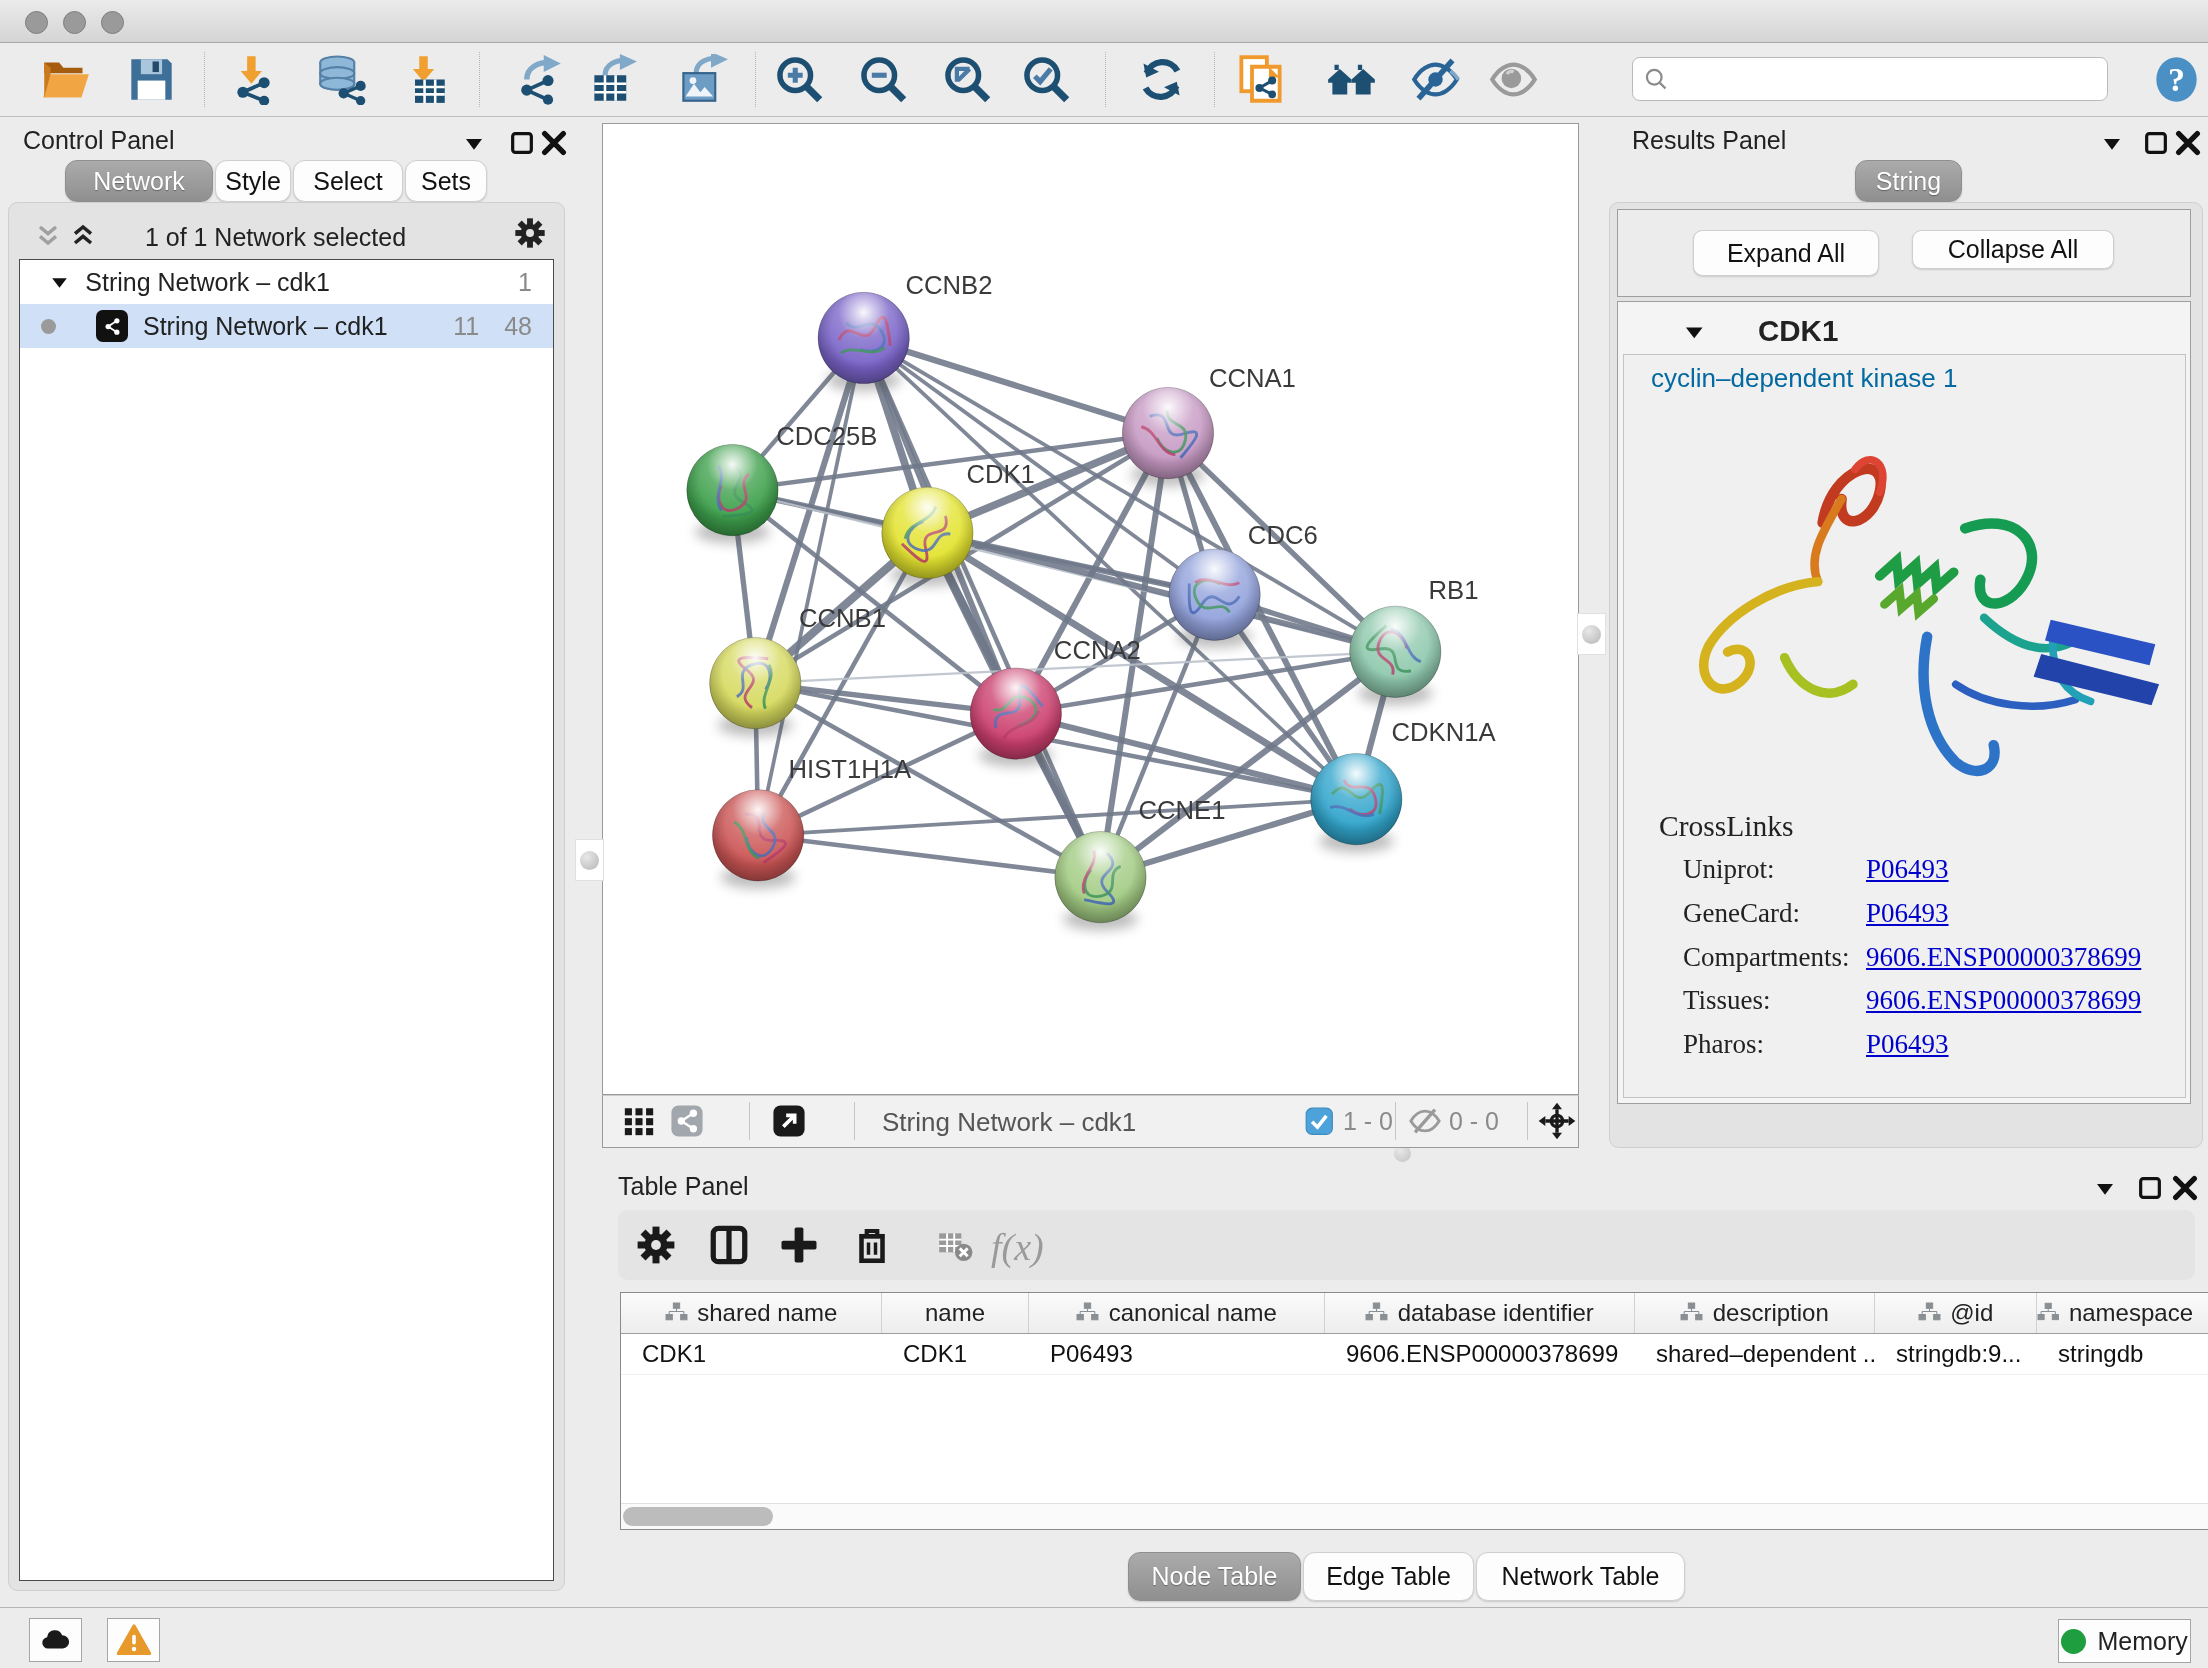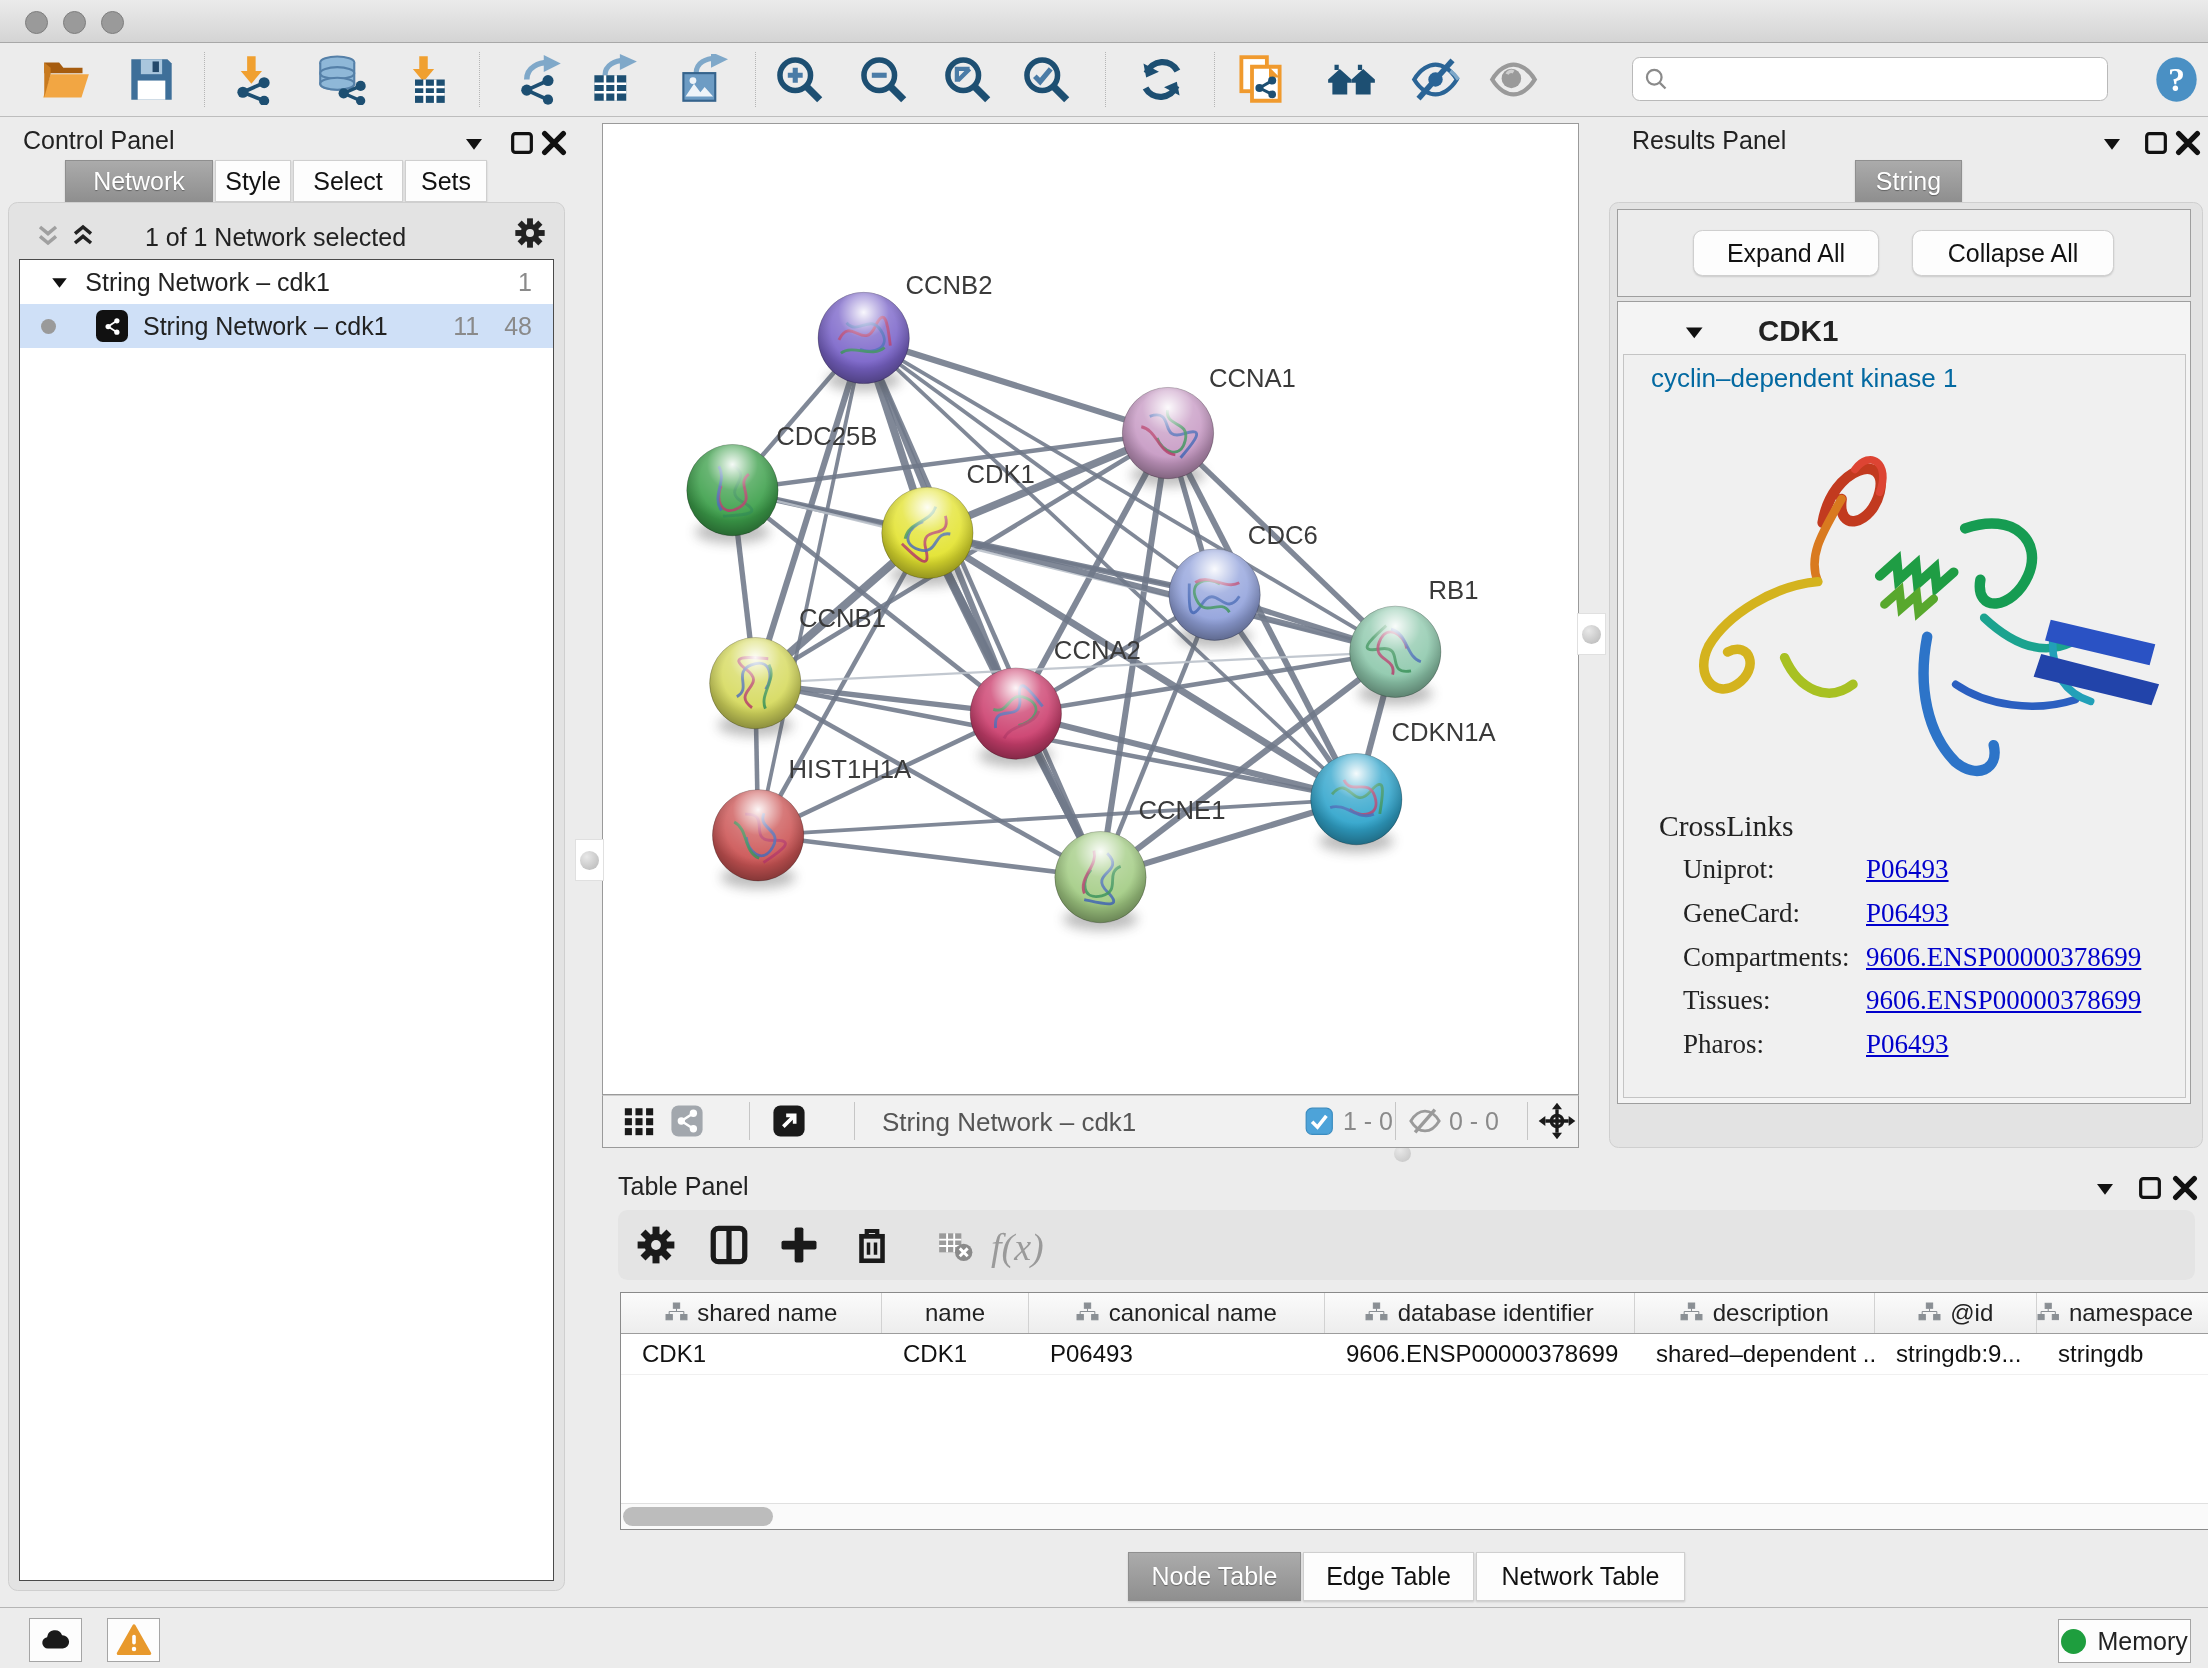--- a/index.html
+++ b/index.html
@@ -21,21 +21,21 @@
   .tbsep{position:absolute;top:52px;width:0;height:55px;border-left:1.9px dotted #b5b5b5}
   .searchbox{position:absolute;left:1632px;top:57px;width:476px;height:44px;background:#fff;
     border:1px solid #b9b9b9;border-radius:7.6px;display:flex;align-items:center;padding:0 9.5px;box-sizing:border-box}
   .searchbox input{border:none;outline:none;font-size:23px;flex:1;min-width:0;
     font-family:"Liberation Sans",sans-serif;background:transparent}
   
   .panel-title{font-size:25px;color:#222}
   .ph-ico{position:absolute;width:32px;height:32px}
   .ph-ico svg{width:100%;height:100%}
   .tab{height:42px;display:flex;align-items:center;justify-content:center;
-    font-size:25px;border-radius:0;background:#fdfdfd;border:1px solid #cfcfcf;
+    font-size:25px;border-radius:12px;background:#fdfdfd;border:1px solid #cfcfcf;
     box-shadow:0 1px 1.9px rgba(0,0,0,.15);color:#111;box-sizing:border-box}
   .tab.active{background:linear-gradient(#ababab,#8f8f8f);color:#fff;
     text-shadow:0 1px 1px rgba(0,0,0,.35);border-color:#8f8f8f}
   .graybox{background:#e3e3e3;border:1px solid #cfcfcf;border-radius:9.5px}
   
   .netlist{background:#fff;border:1.9px solid #4a4a4a}
   .netrow{height:44px;display:flex;align-items:center;font-size:25px}
   .netrow .cnt{color:#8a8a8a}
   .rowsel{background:#cfe0f7}
   .shareblk{width:32px;height:32px;border-radius:6.7px;background:#111;display:flex;
@@ -598,21 +598,21 @@
     </svg></div>
 <div class="ph-ico" style="left:2172px;top:127px"><svg viewBox="0 0 24 24">
       <path d="M5 5 19 19M19 5 5 19" stroke="#111" stroke-width="4" stroke-linecap="round"></path>
     </svg></div>
 
 <div class="abs tab active" style="left:1855px;top:160px;width:107px">String</div>
 <div class="abs graybox" style="left:1609px;top:202px;width:592px;height:944px"></div>
 
 <div class="abs" style="left:1617px;top:209px;width:574px;height:88px;border:1px solid #9e9e9e;background:#ececec;box-sizing:border-box"></div>
 <div class="abs tab" style="left:1693px;top:230px;width:186px;height:46px;border-radius:9.5px">Expand All</div>
-<div class="abs tab" style="left:1912px;top:230px;width:202px;height:46px;border-radius:9.5px">Collapse All</div>
+<div class="abs tab" style="left:1912px;top:230px;width:202px;height:39px;border-radius:9.5px">Collapse All</div>
 
 <div class="abs" style="left:1617px;top:301px;width:574px;height:803px;border:1px solid #9e9e9e;background:#f4f4f4;box-sizing:border-box"></div>
 <svg class="abs" style="left:1680px;top:318px" width="28.5" height="28.5" viewBox="0 0 24 24">
     <path d="M5 8h14l-7 9z" fill="#111"></path>
   </svg>
 <div class="abs" style="left:1758px;top:314px;font-size:29.5px;font-weight:bold">CDK1</div>
 <div class="abs" style="left:1623px;top:354px;width:563px;height:744px;border:1px solid #c4c4c4;background:#f0f0f0;box-sizing:border-box"></div>
 <div class="abs" style="left:1651px;top:363px;font-size:26px;color:#0369a1">cyclin–dependent kinase 1</div>
 
 <svg class="abs" style="left:1642px;top:399px" width="538" height="409" viewBox="0 0 566 430">

